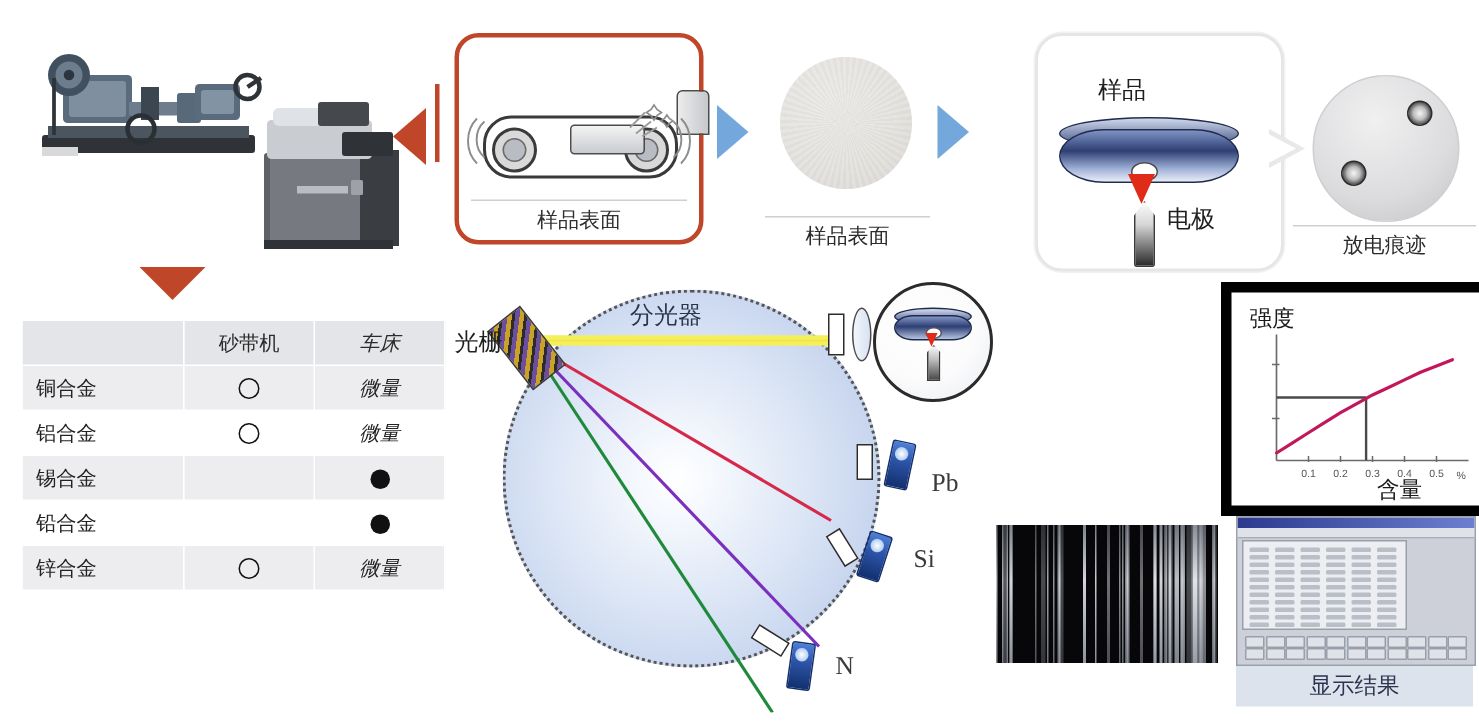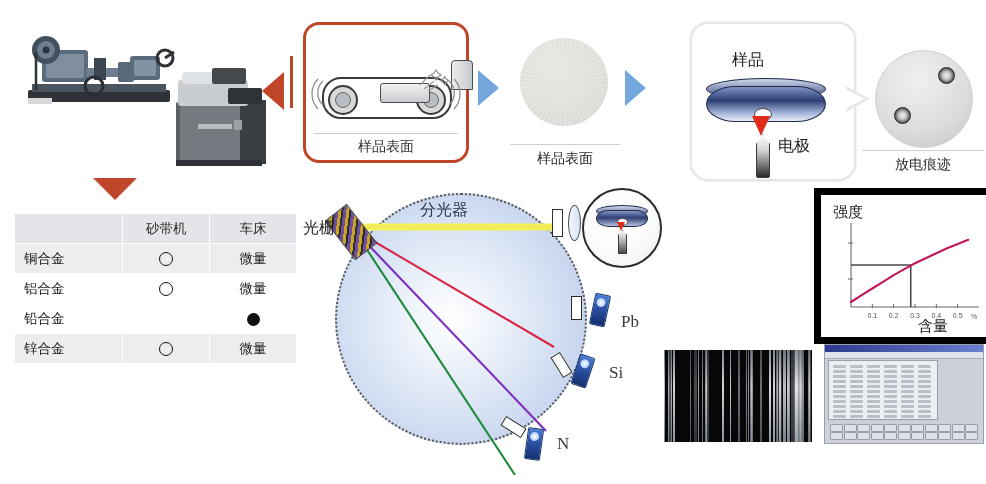--- a/index.html
+++ b/index.html
@@ -33,21 +33,21 @@
     border-left:21px solid #74A7DB;
   }
 
   
   #spec-table{left:14px;top:213px;width:283px;border-collapse:collapse;font-size:13.5px;}
   #spec-table td,#spec-table th{
     border:1.5px solid #ffffff;padding:0;height:29px;vertical-align:middle;font-weight:normal;
   }
   #spec-table .c0{width:103px;padding-left:9px;text-align:left;}
   #spec-table .c1{width:90px;text-align:center;}
-  #spec-table .c2{width:90px;text-align:center;}
+  #spec-table .c2{width:90px;text-align:center;font-style:italic;}
   #spec-table thead td{background:#E4E5E9;color:#2c2c2c;font-size:13.5px;}
   #spec-table tbody tr.odd td{background:#FFFFFF;}
   #spec-table tbody tr.even td{background:#EDEDF0;}
   #spec-table tbody tr.odd td.c0{background:#FFFFFF;}
   #spec-table tbody tr.even td.c0{background:#EDEDF0;}
   .dot-filled{display:inline-block;width:13px;height:13px;border-radius:50%;background:#111;vertical-align:middle;}
   .dot-open{display:inline-block;width:12px;height:12px;border-radius:50%;border:1.6px solid #111;background:transparent;vertical-align:middle;}
 
   
   .step-card{position:absolute;}
@@ -211,20 +211,25 @@
   <tbody id="table-body">
       <tr class="even">
         <td class="c0">铜合金</td>
         <td class="c1"><span class="dot-open"></span></td>
         <td class="c2"><span>微量</span></td>
       </tr>
       <tr class="odd">
         <td class="c0">铝合金</td>
         <td class="c1"><span class="dot-open"></span></td>
         <td class="c2"><span>微量</span></td>
+      </tr>
+      <tr class="even">
+        <td class="c0">锡合金</td>
+        <td class="c1"></td>
+        <td class="c2"><span class="dot-filled"></span></td>
       </tr>
       <tr class="odd">
         <td class="c0">铅合金</td>
         <td class="c1"></td>
         <td class="c2"><span class="dot-filled"></span></td>
       </tr>
       <tr class="even">
         <td class="c0">锌合金</td>
         <td class="c1"><span class="dot-open"></span></td>
         <td class="c2"><span>微量</span></td>
@@ -529,13 +534,16 @@
         <div class="minibtn" style="left: 42.5px; top: 8px;"></div>
         <div class="minibtn" style="left: 56px; top: 8px;"></div>
         <div class="minibtn" style="left: 69.5px; top: 8px;"></div>
         <div class="minibtn" style="left: 83px; top: 8px;"></div>
         <div class="minibtn" style="left: 96.5px; top: 8px;"></div>
         <div class="minibtn" style="left: 110px; top: 8px;"></div>
         <div class="minibtn" style="left: 123.5px; top: 8px;"></div>
         <div class="minibtn" style="left: 137px; top: 8px;"></div>
       </div>
   </div>
+  <div class="photo-cap">
+    <span>显示结果</span>
+  </div>
 </div>
 
 </body></html>

